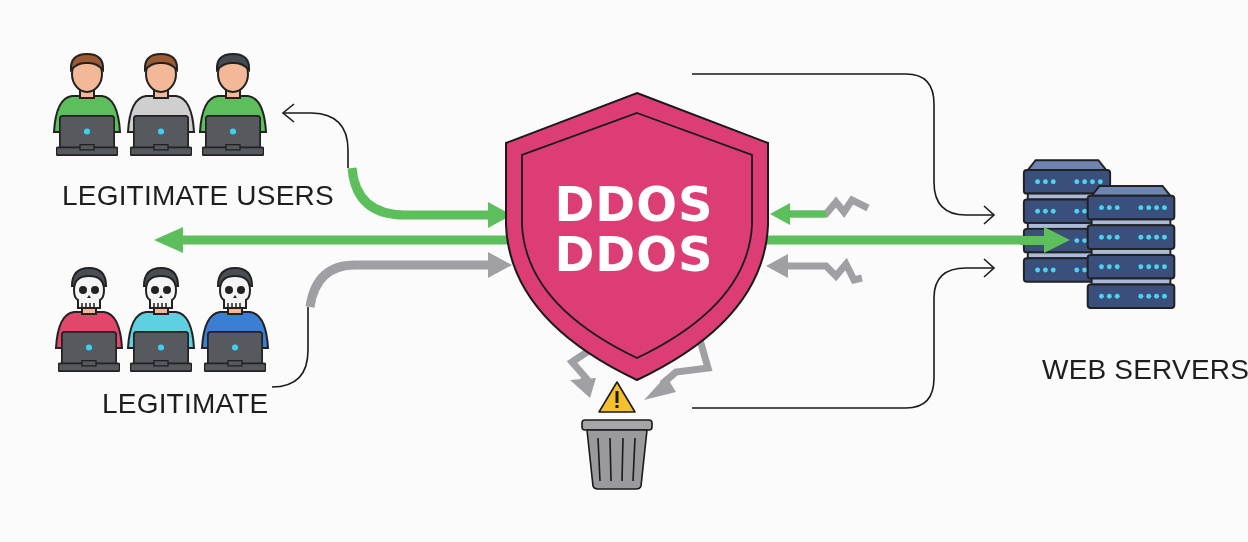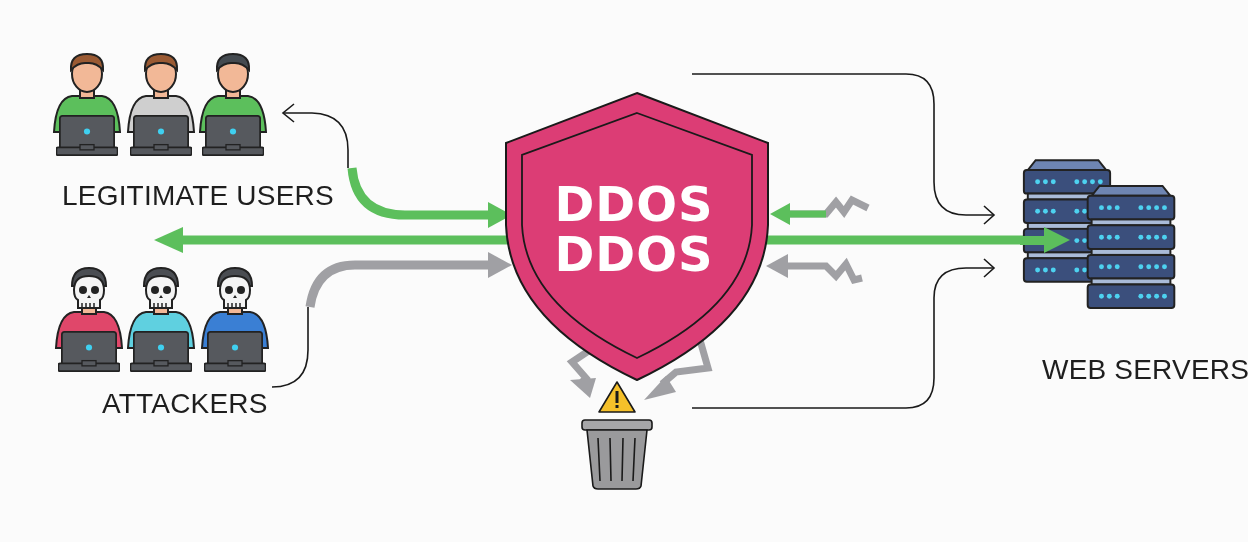--- a/index.html
+++ b/index.html
@@ -203,17 +203,17 @@
   <g>
     <use href="#server" x="1018" y="150" width="98" height="144"></use>
     <use href="#server" x="1076" y="184" width="110" height="128"></use>
   </g>
 
   <path d="M1044 227 L1070 240 L1044 253 Z" fill="#5cbf5c"></path>
   <rect x="1020" y="236" width="26" height="9" fill="#5cbf5c"></rect>
 </svg>
 
 <div class="label" style="left:62px; top:180px;">LEGITIMATE USERS</div>
-<div class="label" style="left:102px; top:388px;">ATTACKERS</div>
+<div class="label" style="left:102px; top:388px;">LEGITIMATE</div>
 <div class="label" style="left:1042px; top:354px;">WEB SERVERS</div>
 
 <div class="shield-text" style="top:176px;">DDOS</div>
 <div class="shield-text" style="top:226px;text-align:center;">DDOS</div>
 
 </body></html>

